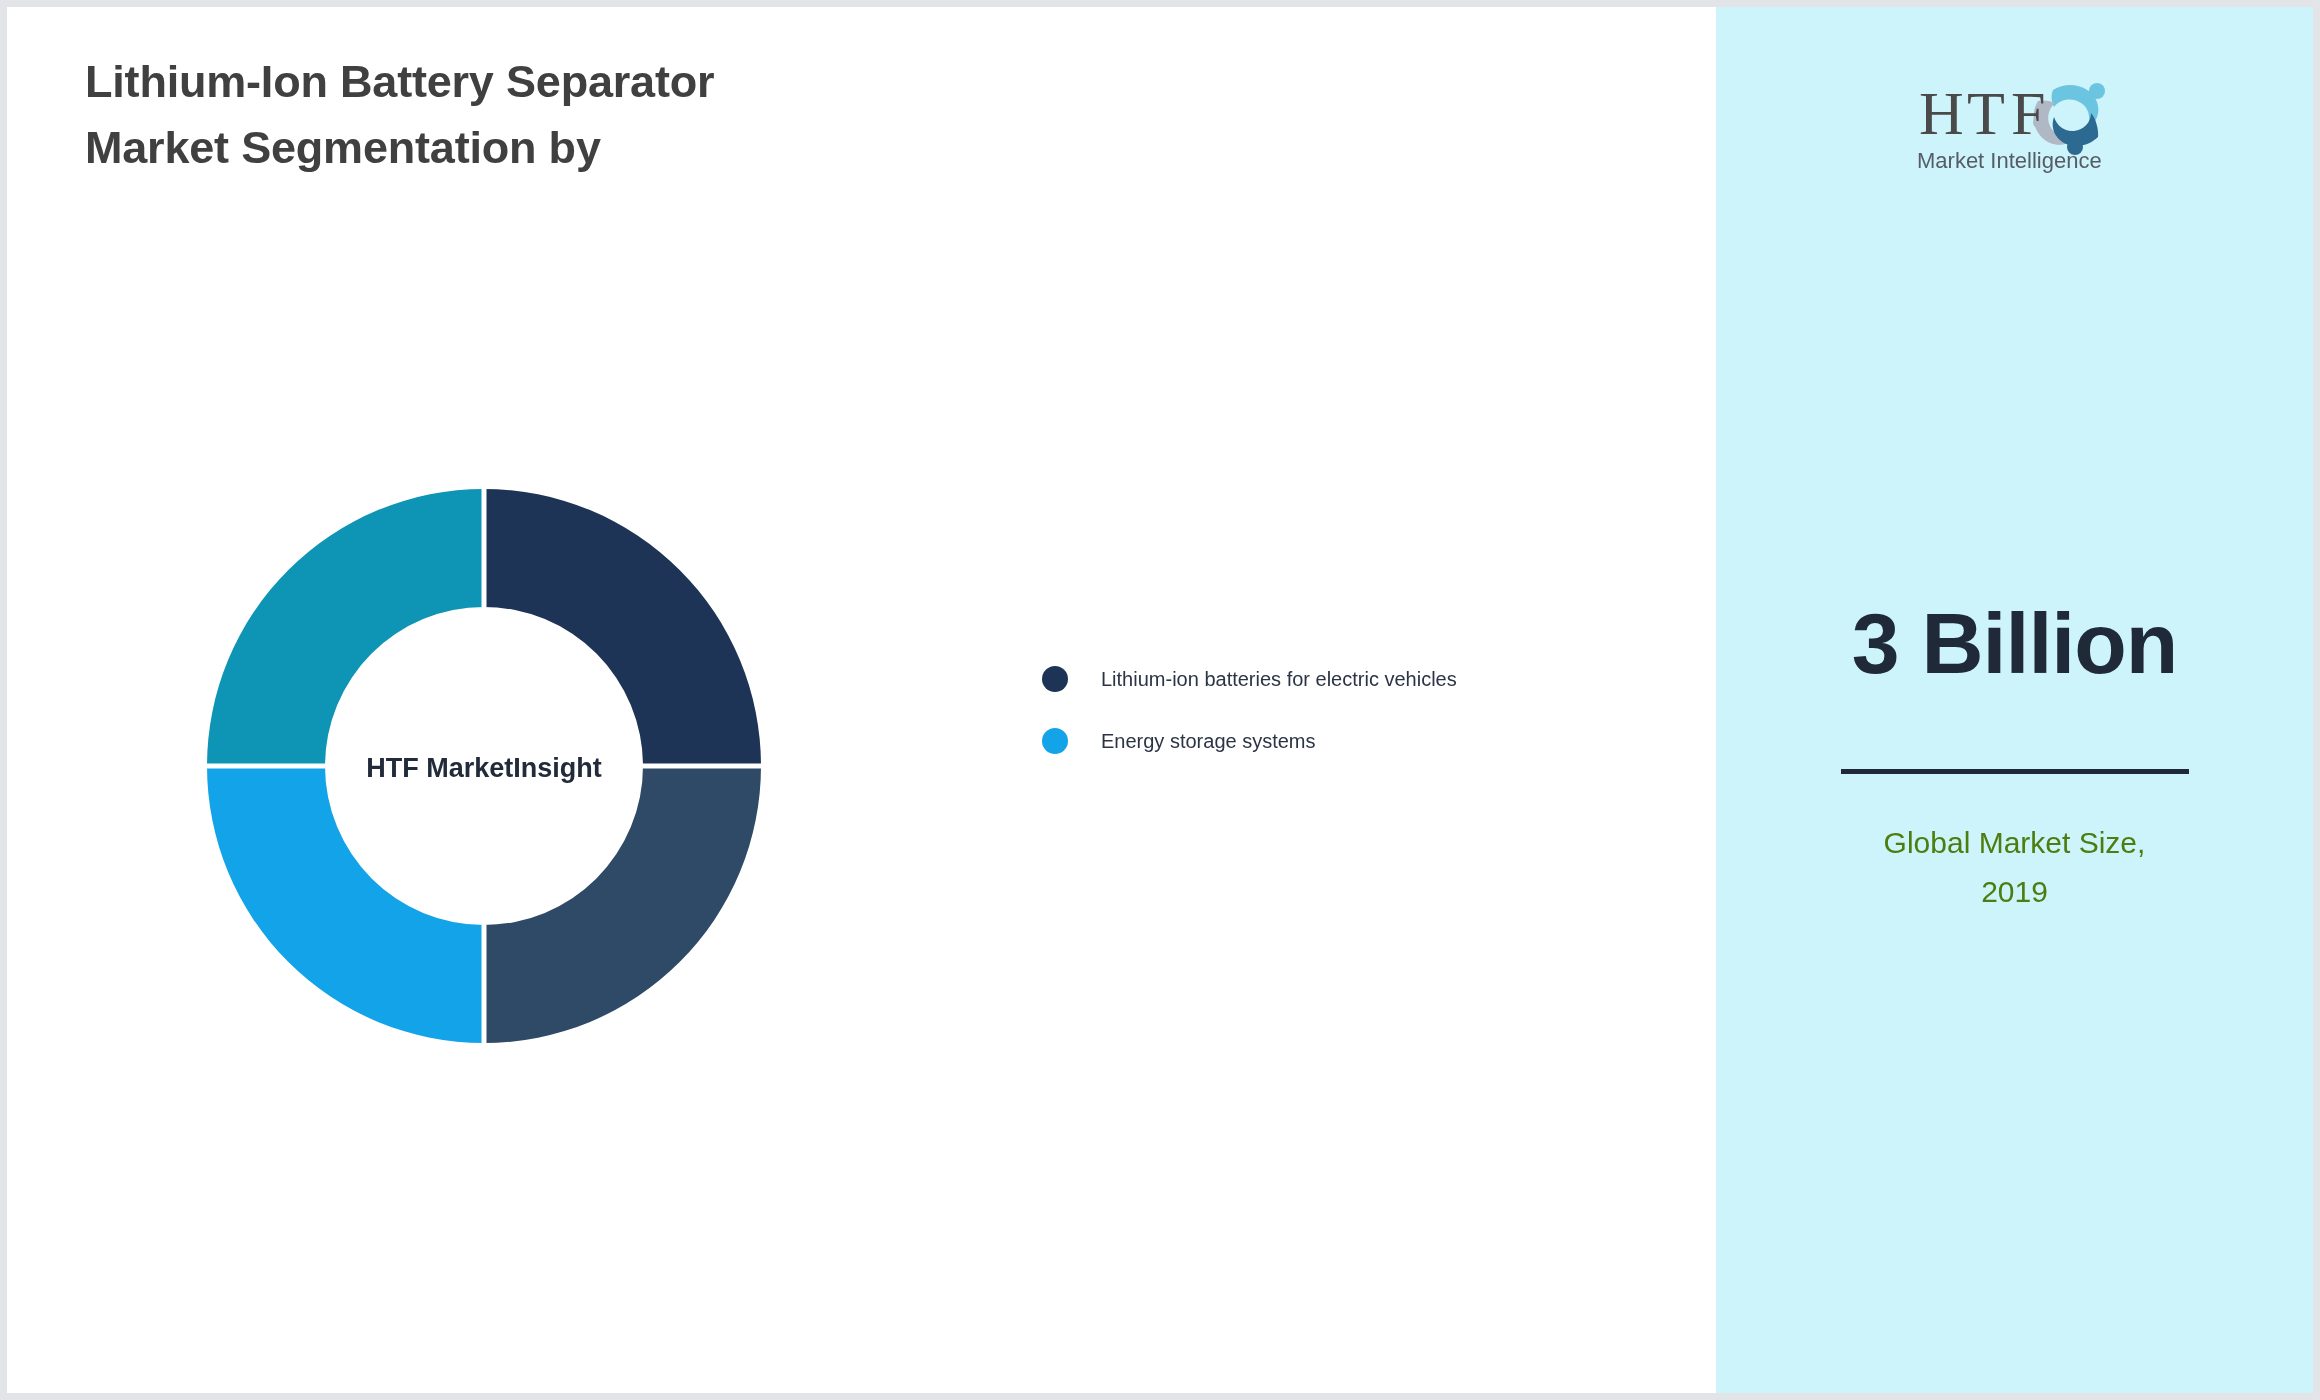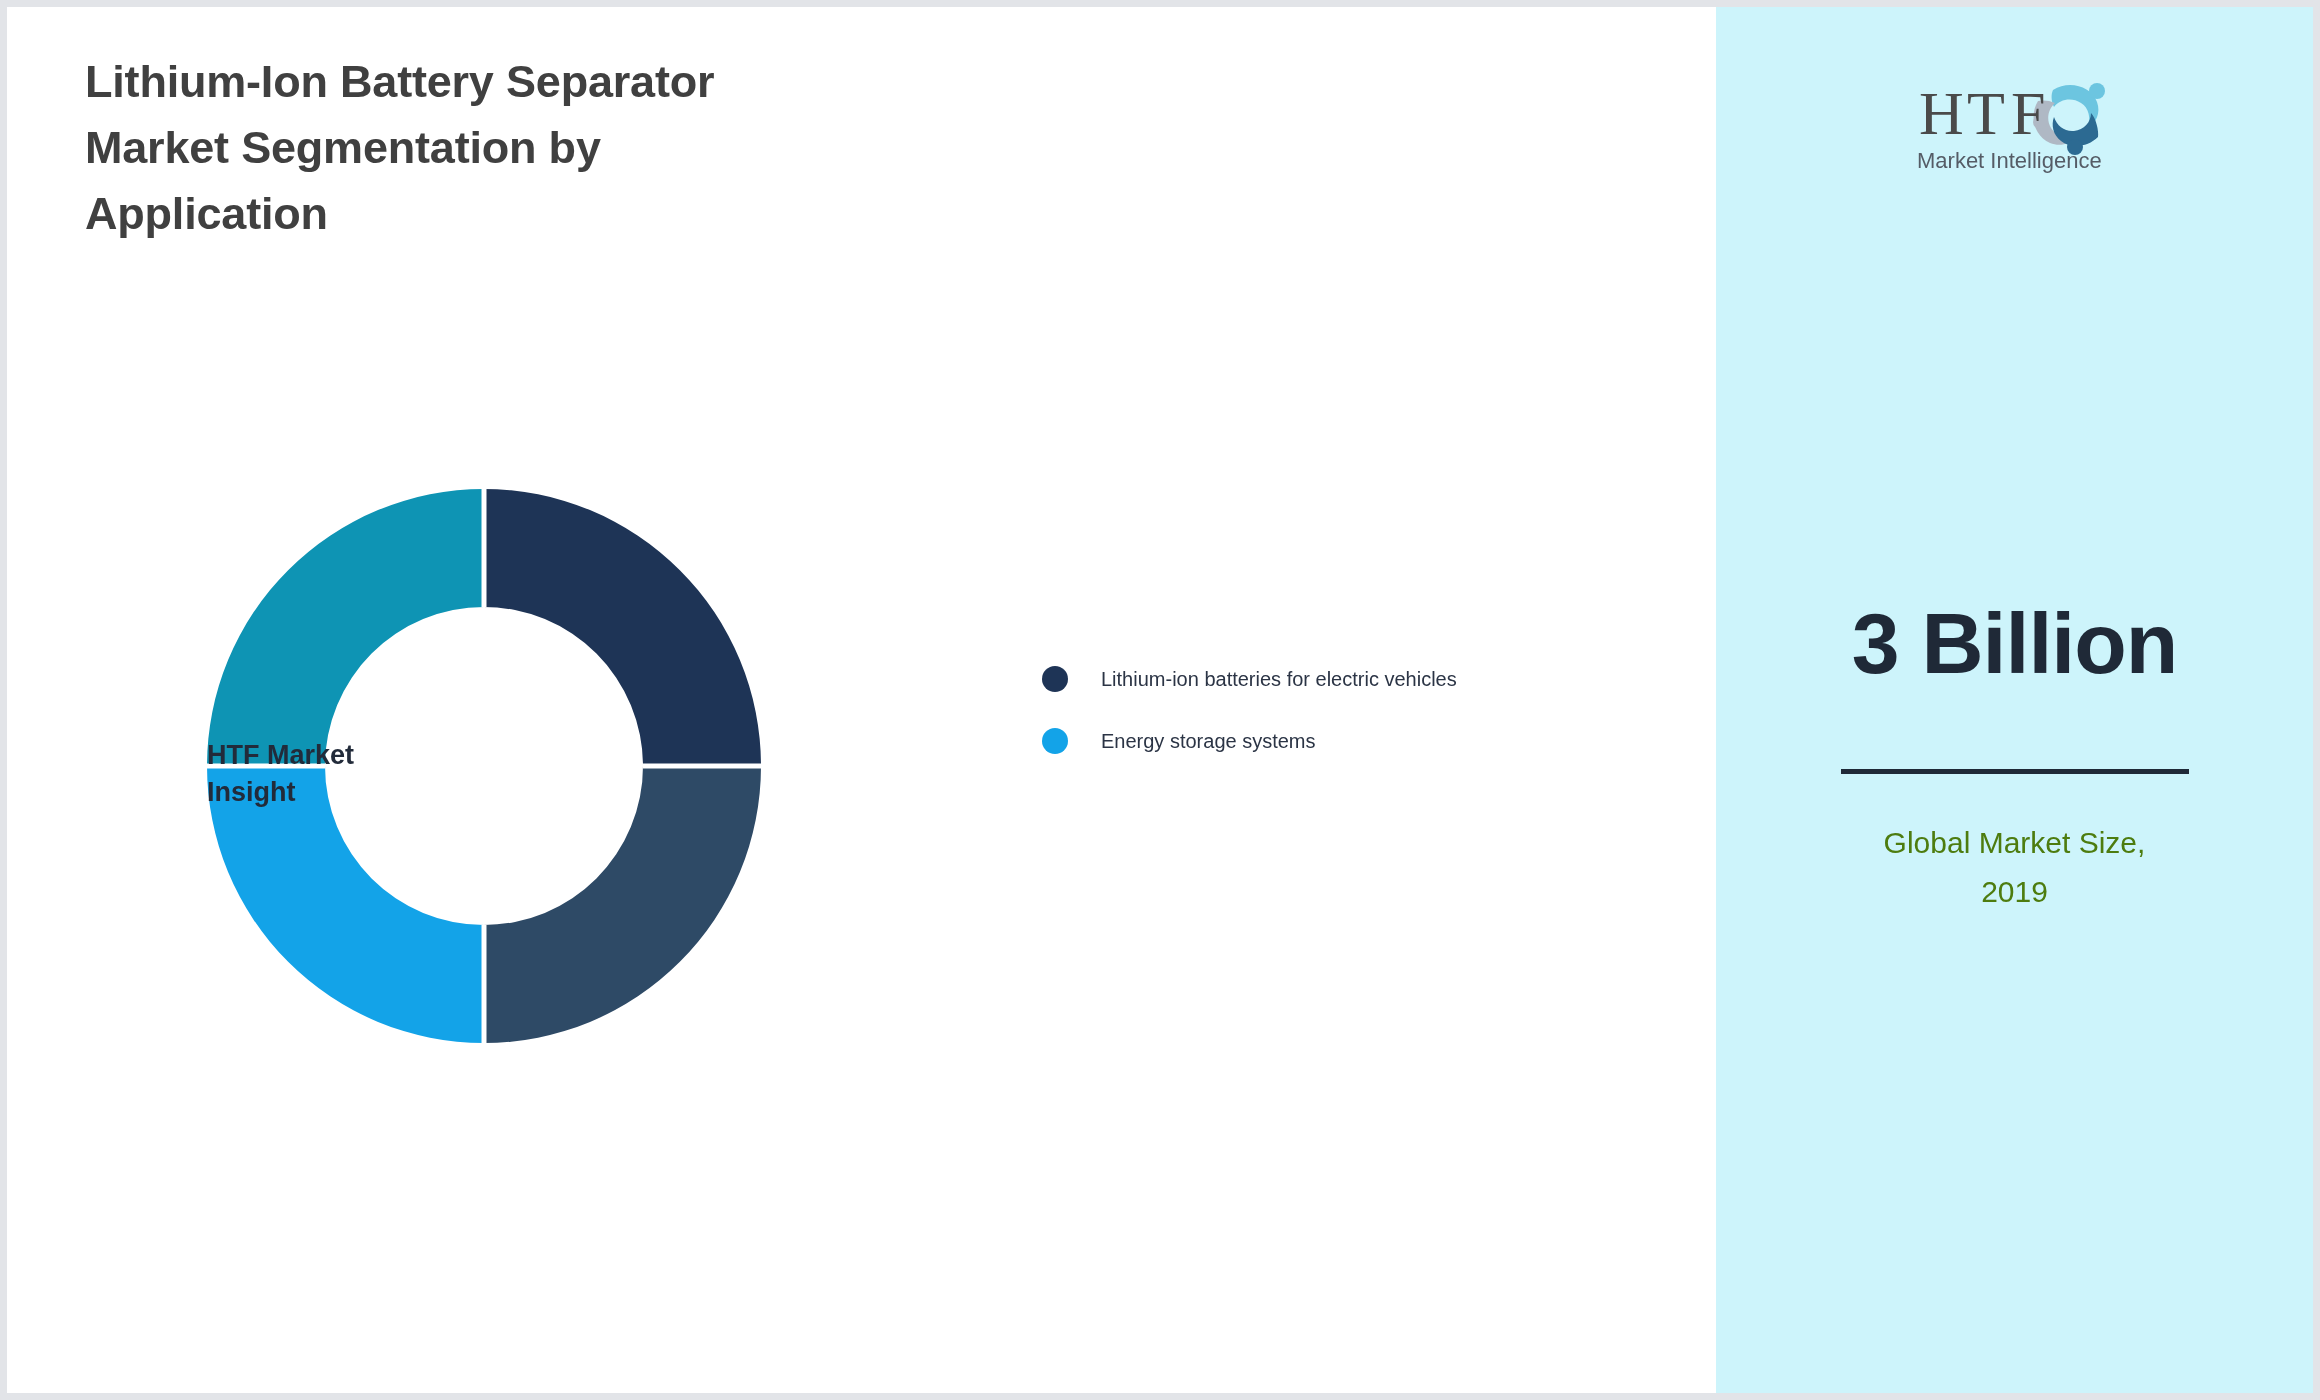--- a/index.html
+++ b/index.html
@@ -64,26 +64,25 @@
     position: absolute;
     left: 207px;
     top: 489px;
     width: 554px;
     height: 554px;
   }
   .donut-svg { display: block; width: 554px; height: 554px; }
   .donut-center-label {
     position: absolute;
     left: 0;
-    top: 8px;
+    top: 2px;
     width: 554px;
     height: 554px;
     display: flex;
-    flex-direction: column;
-    align-items: flex-start;
+    align-items: center;
     justify-content: center;
     pointer-events: none;
   }
   .donut-center-label .cl {
     font-size: 27px;
     font-weight: bold;
     color: #222b3a;
     line-height: 37px;
     text-align: center;
     display: block;
@@ -160,21 +159,20 @@
 </head>
 <body>
 
 <div class="canvas">
 
   <div class="left-panel">
 
     <div class="page-title">
       <span class="tline">Lithium-Ion Battery Separator</span>
       <span class="tline">Market Segmentation by</span>
-      <span class="tline">Application</span>
     </div>
 
   </div>
 
   <div class="donut-wrap">
     <svg class="donut-svg" viewBox="0 0 554 554">
 
       <path d="M 277 0 A 277 277 0 0 1 554 277 L 436 277 A 159 159 0 0 0 277 118 Z" fill="#1E3456"></path>
 
       <path d="M 554 277 A 277 277 0 0 1 277 554 L 277 436 A 159 159 0 0 0 436 277 Z" fill="#2E4A66"></path>

